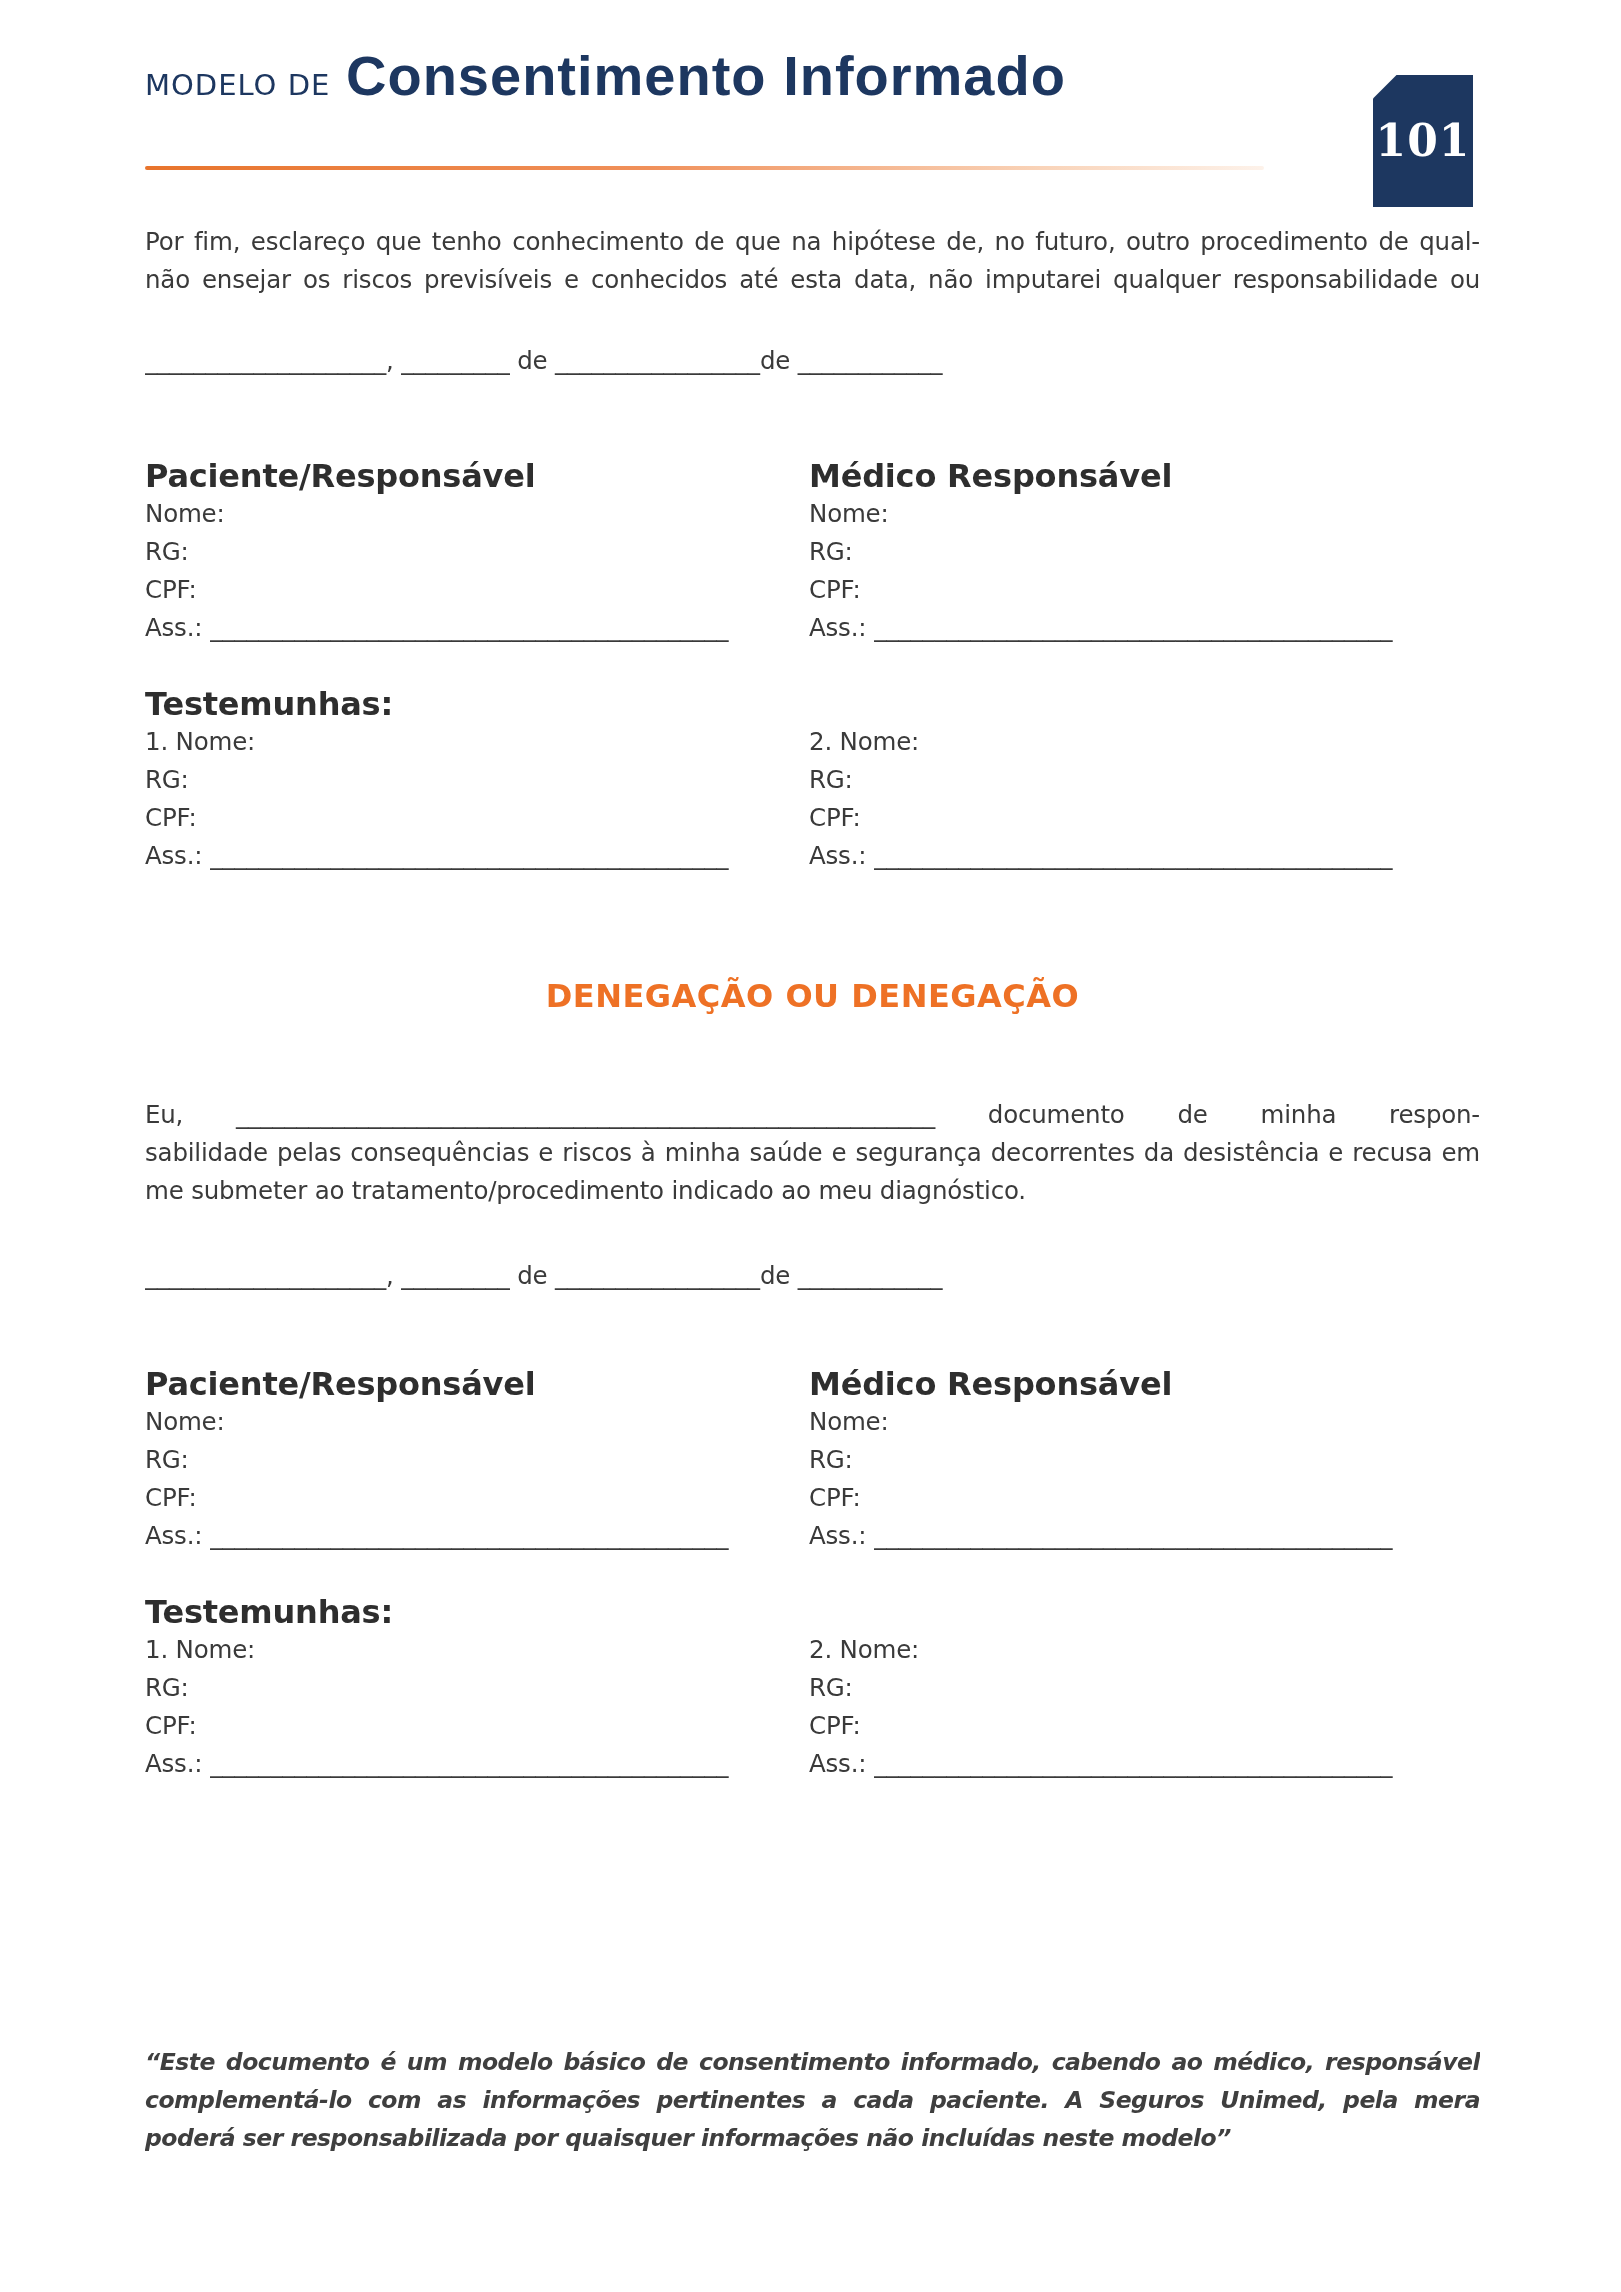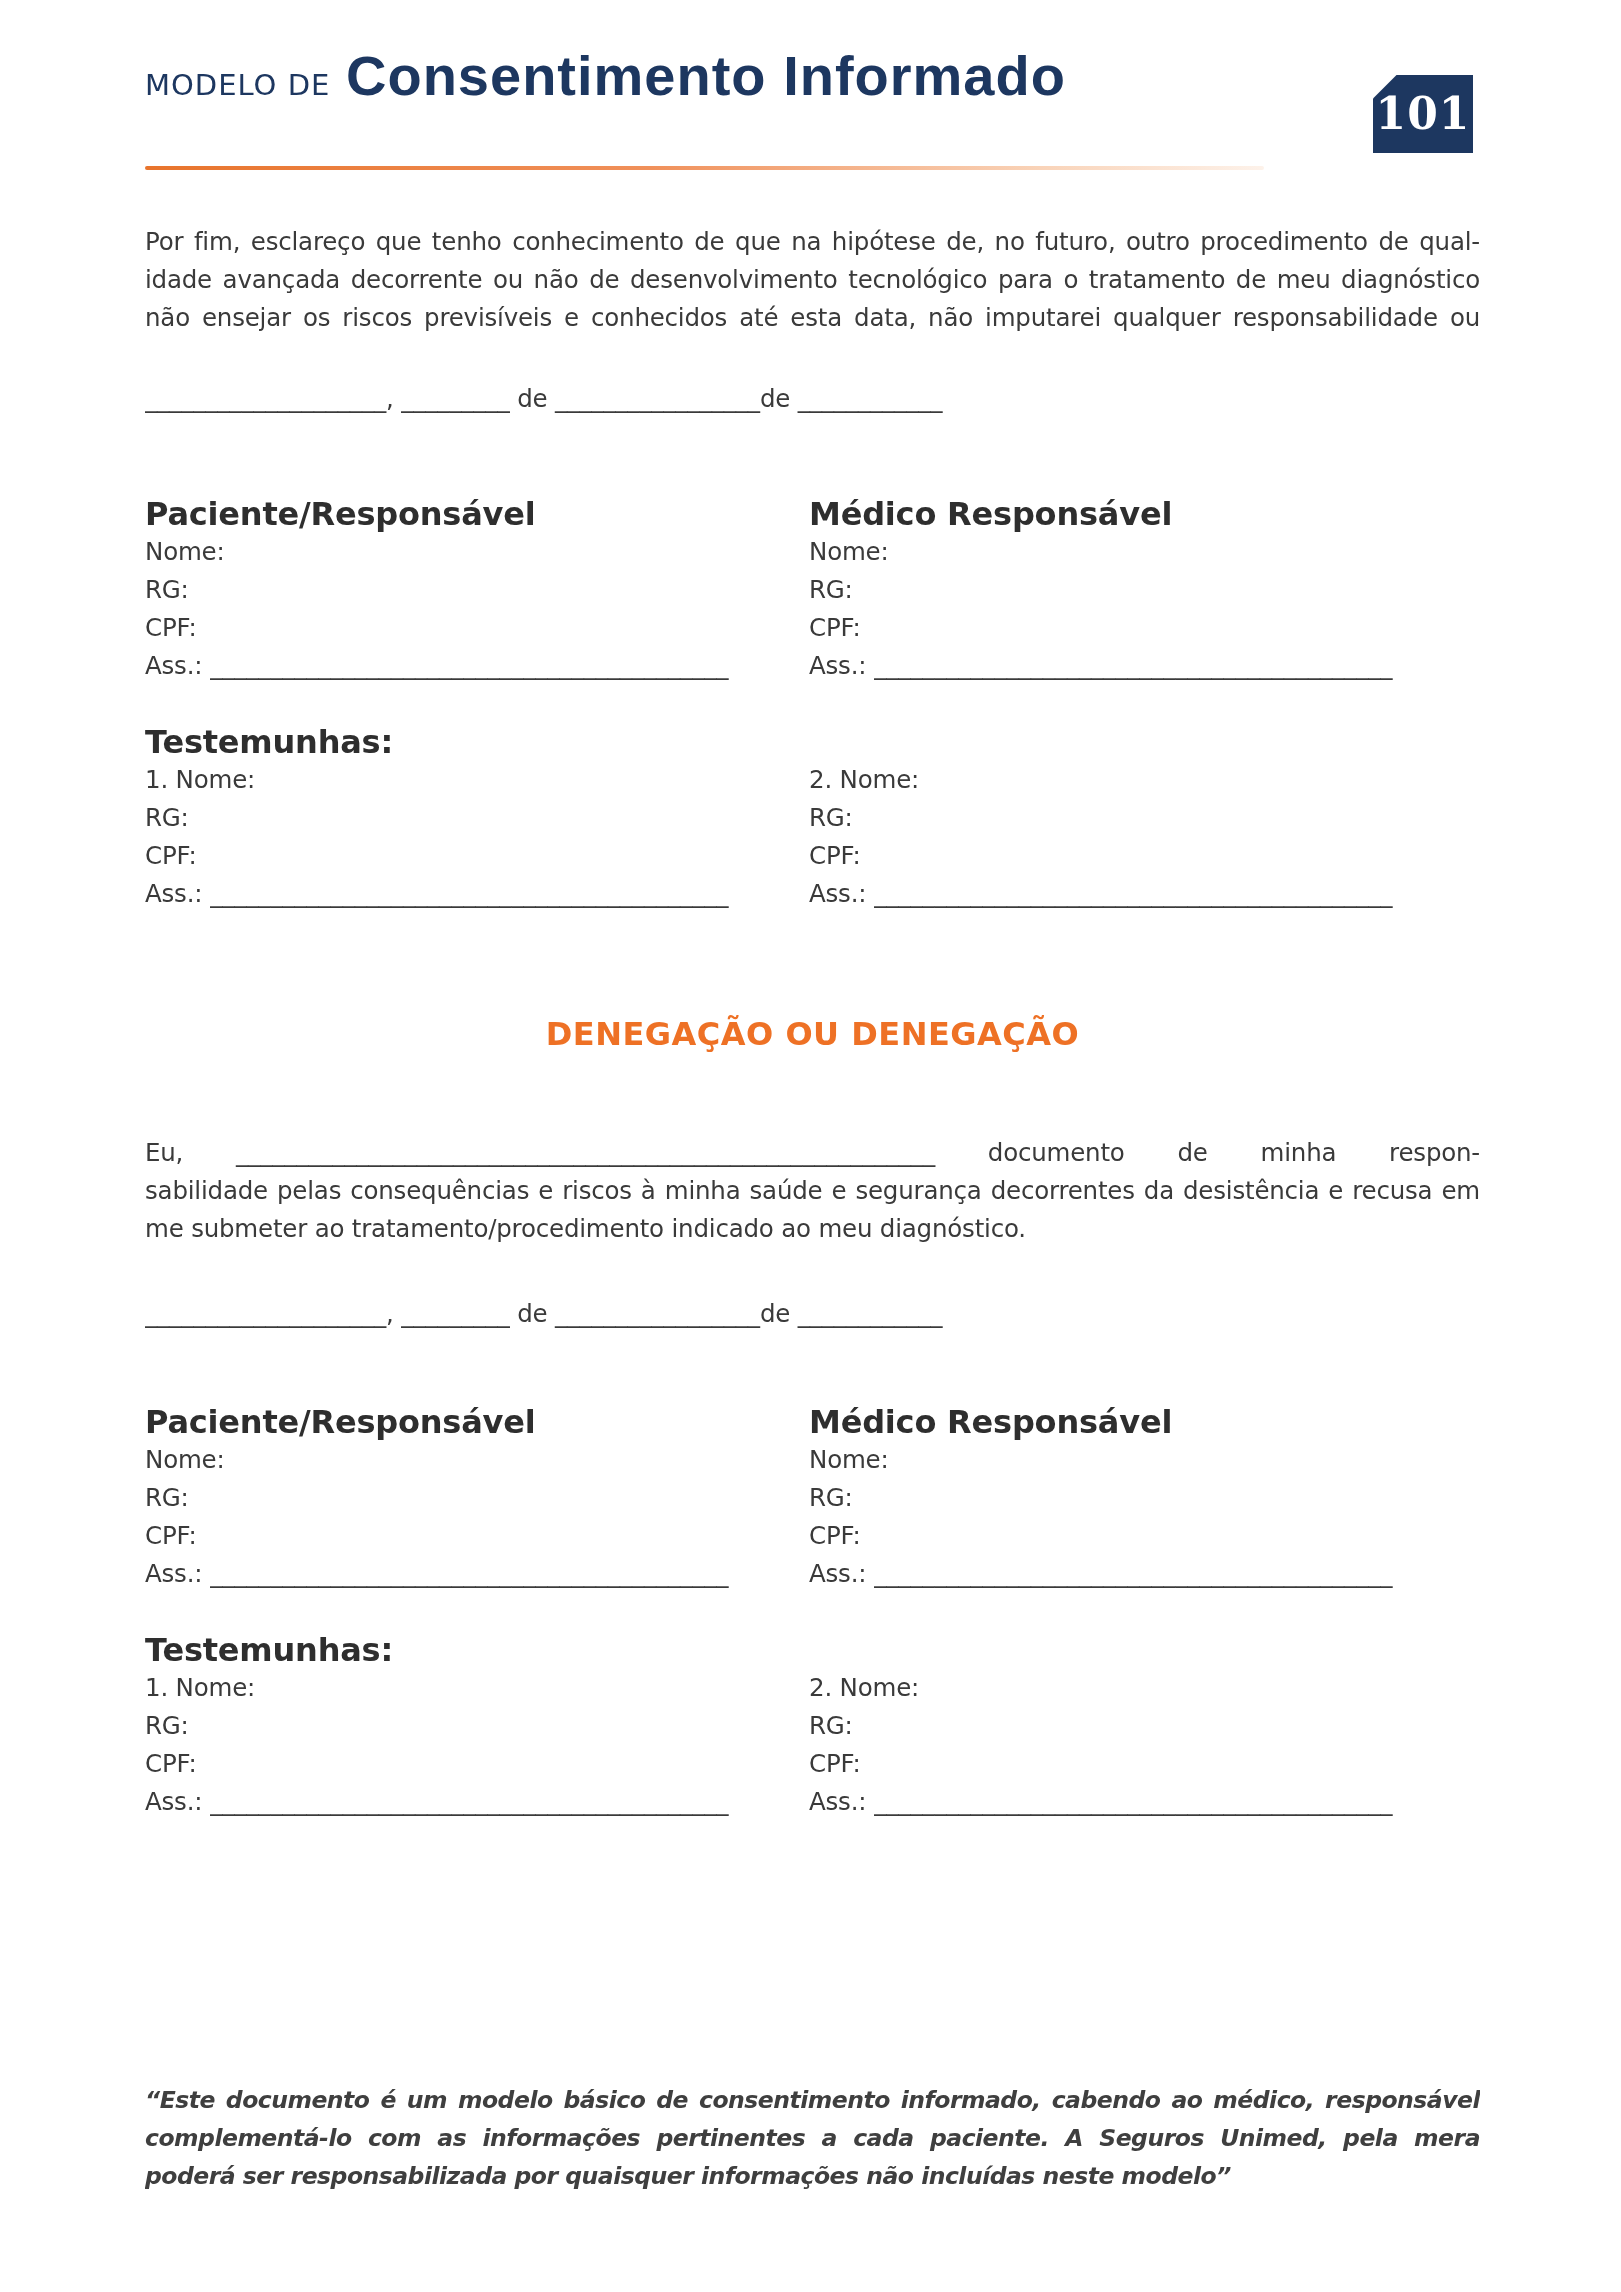--- a/index.html
+++ b/index.html
@@ -50,21 +50,21 @@
   .rule{
     margin-top:36px;
     height:3.9px;
     width:1119px;
     border-radius:2px;
     background:linear-gradient(to right,var(--rule-start) 0%,#f0905a 45%,#f9d3b8 80%,var(--rule-end) 100%);
   }
   .badge{
     position:absolute;
     top:75px;right:148px;
-    width:100px;height:78px;
+    width:100px;height:132px;
     background:var(--navy);
     clip-path:polygon(23.5px 0,100% 0,100% 100%,0 100%,0 23.5px);
     display:flex;align-items:center;justify-content:center;
   }
   .badge span{
     font-family:"DejaVu Serif","Liberation Serif",serif;
     font-weight:bold;
     font-size:44px;
     color:#ffffff;
     letter-spacing:1px;
@@ -138,21 +138,20 @@
     <header>
       <div class="title-row">
         <span class="kicker">MODELO DE</span>
         <span class="doc-title">Consentimento Informado</span>
       </div>
       <div class="rule"></div>
     </header>
 
     <div class="para p1">
       <div class="jline">Por fim, esclareço que tenho conhecimento de que na hipótese de, no futuro, outro procedimento de qual-</div>
-      <div class="jline">idade avançada decorrente ou não de desenvolvimento tecnológico para o tratamento de meu diagnóstico</div>
       <div class="jline">não ensejar os riscos previsíveis e conhecidos até esta data, não imputarei qualquer responsabilidade ou</div>
     </div>
 
     <div class="dateline dl1">____________________, _________ de _________________de ____________</div>
 
     <section class="parties">
       <div class="cols">
         <div class="col">
           <div class="col-title">Paciente/Responsável</div>
           <div class="frow">Nome:</div>

